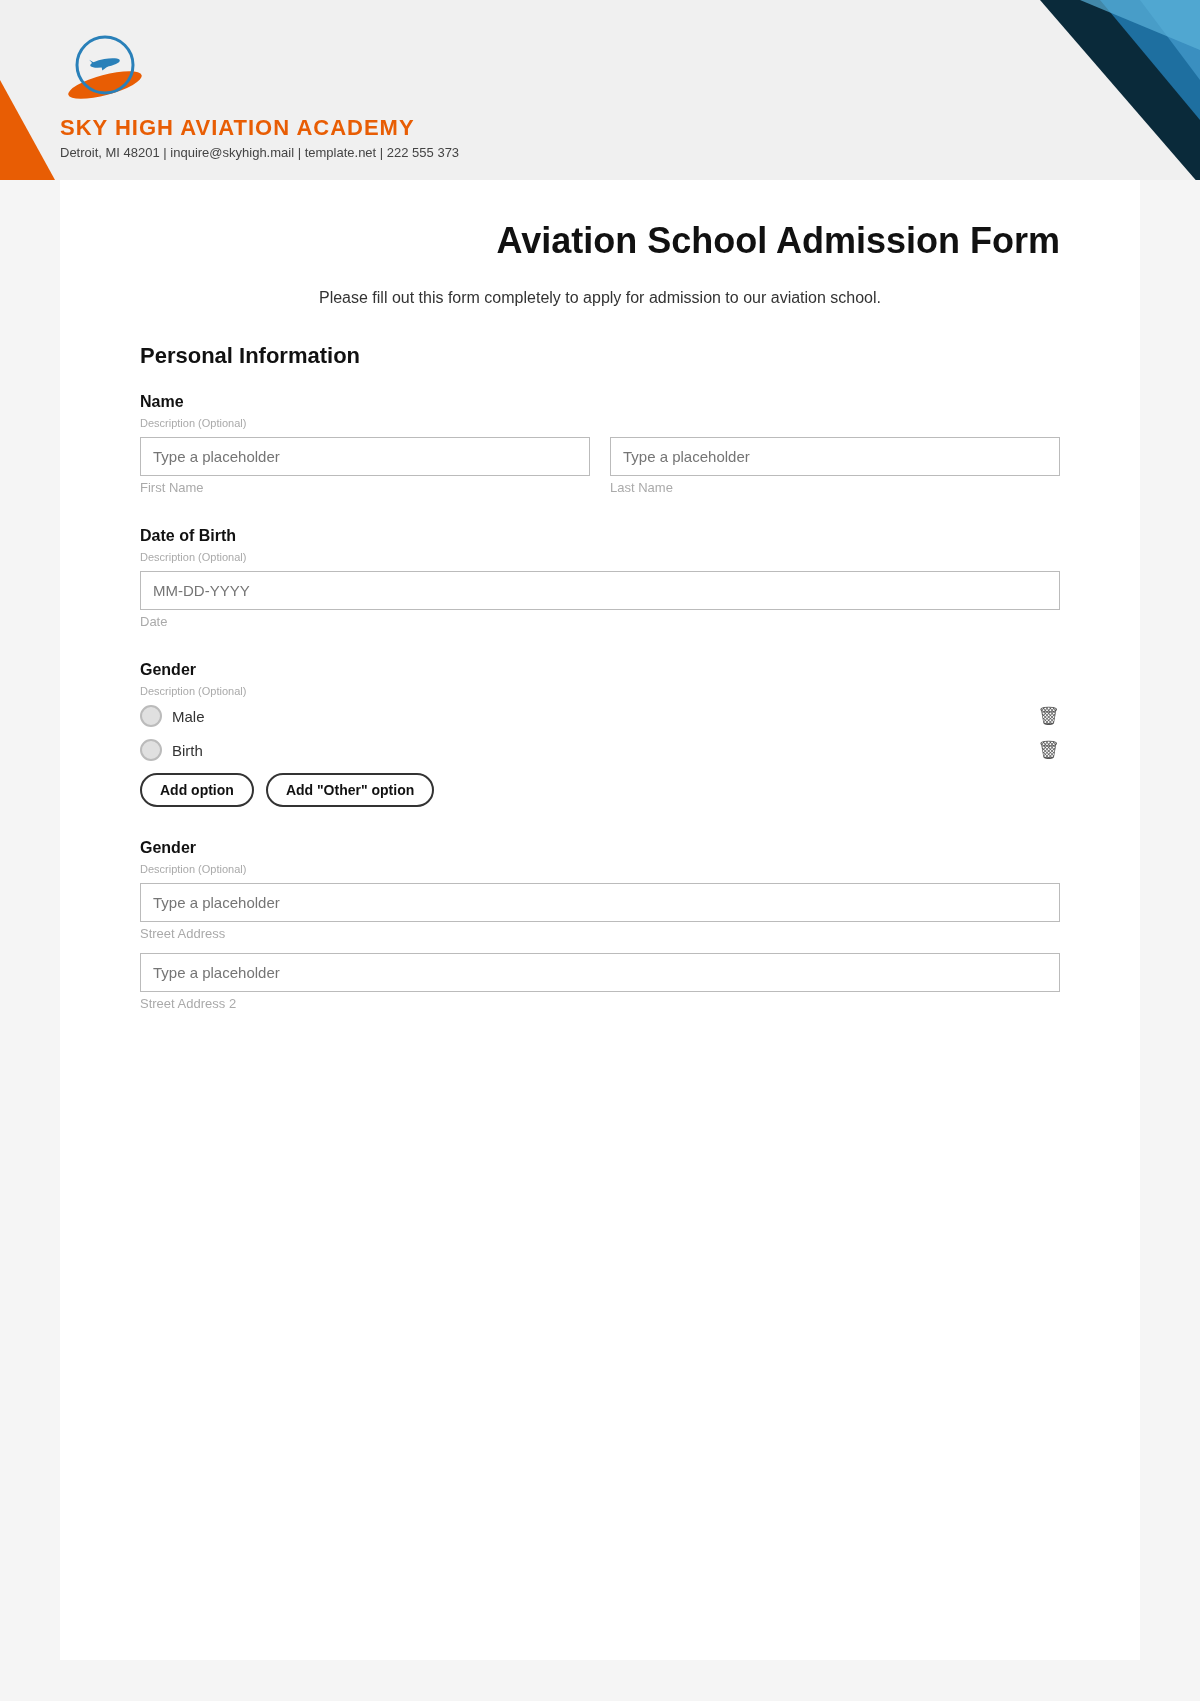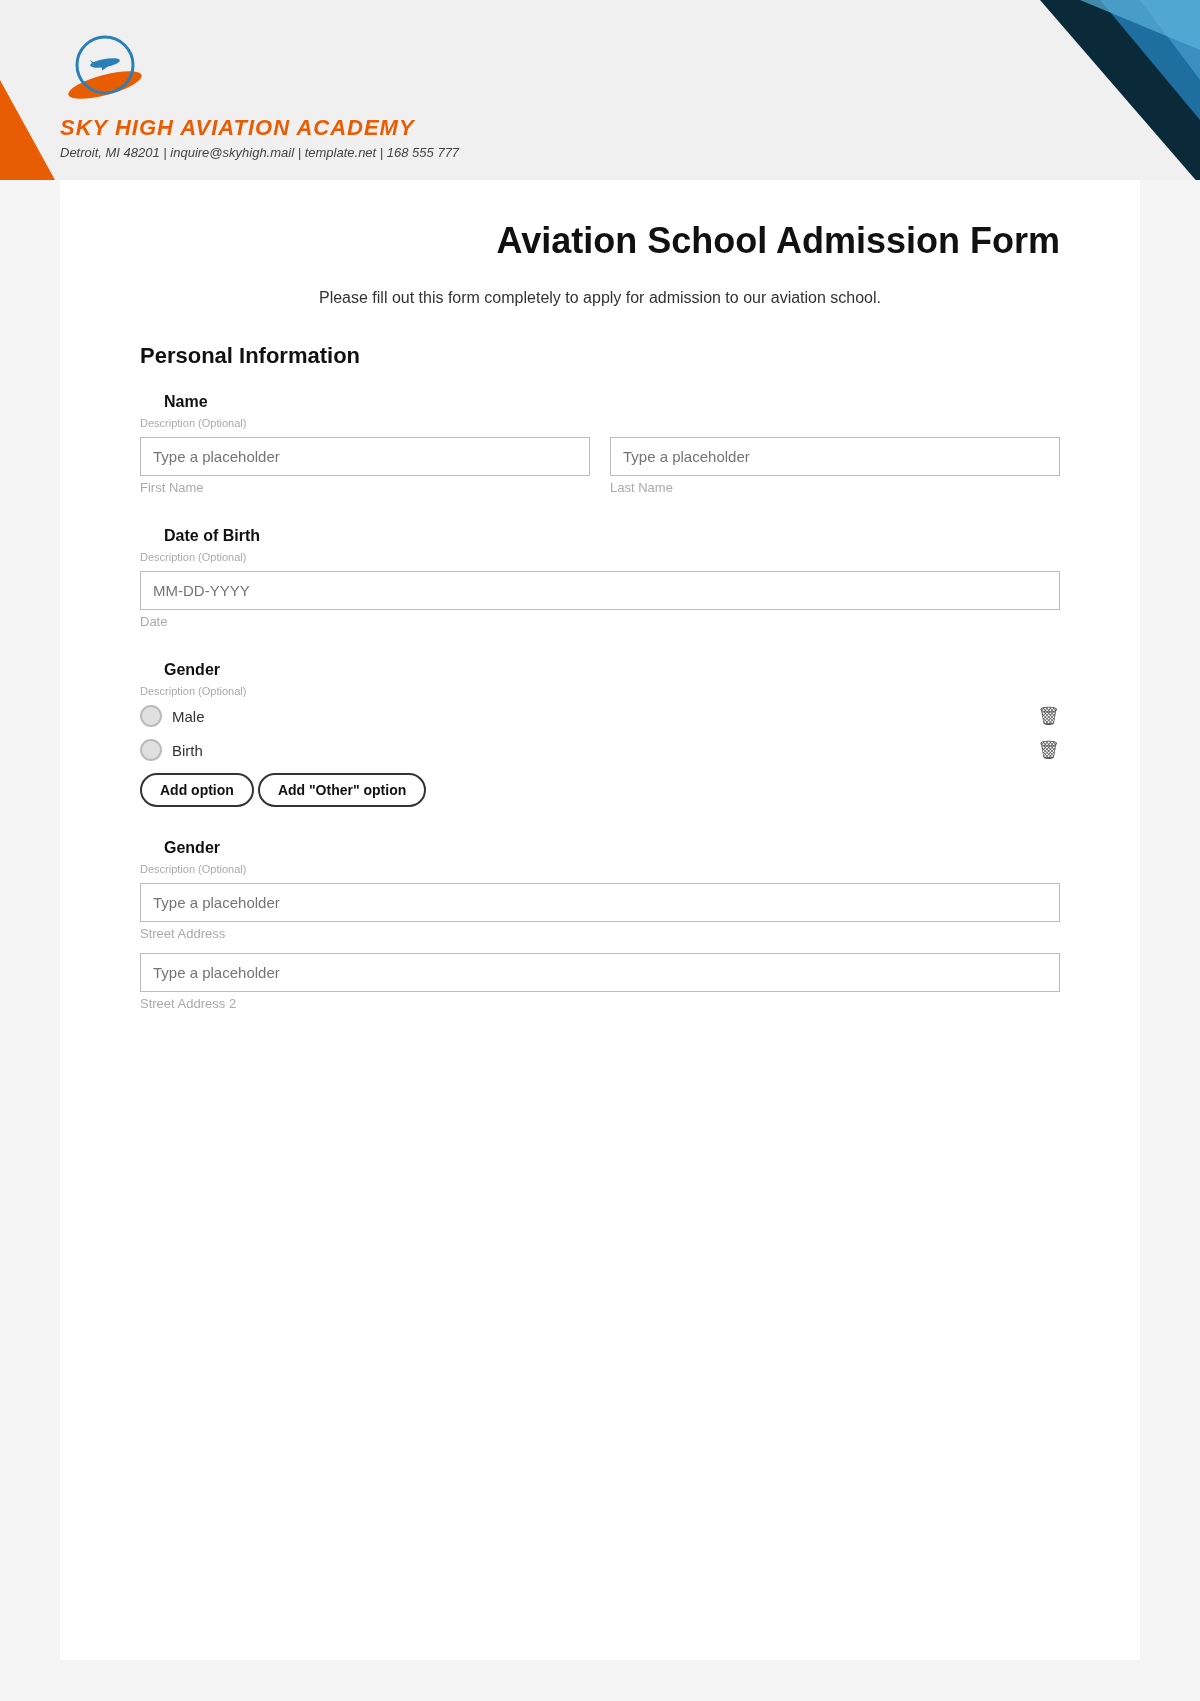--- a/index.html
+++ b/index.html
@@ -10,21 +10,20 @@
       min-height: 1701px;
     }
 
     
     .header {
       background: #f0f0f0;
       position: relative;
       padding: 30px 60px 20px 60px;
       overflow: hidden;
       min-height: 180px;
-      font-style: italic;
     }
 
     .logo-area {
       display: flex;
       flex-direction: column;
       align-items: flex-start;
     }
 
     .logo-img {
       width: 90px;
@@ -80,21 +79,20 @@
 
     .field-group {
       margin-bottom: 32px;
     }
 
     .field-label {
       font-size: 16px;
       font-weight: 800;
       color: #111;
       margin-bottom: 6px;
-      margin-left: 24px;
     }
 
     .field-description {
       font-size: 11px;
       color: #aaa;
       margin-bottom: 8px;
     }
 
     .field-row {
       display: flex;
@@ -149,21 +147,21 @@
 
     .delete-icon {
       margin-left: auto;
       color: #555;
       font-size: 18px;
       cursor: pointer;
     }
 
     .add-buttons {
       display: flex;
-      gap: 4px;
+      gap: 12px;
       margin-top: 8px;
       align-items: flex-end;
     }
 
     .add-btn {
       border: 2px solid #333;
       border-radius: 50px;
       padding: 7px 18px;
       font-size: 14px;
       font-weight: 600;
@@ -208,21 +206,21 @@
       <g transform="translate(45,33) rotate(-10)">
 
         <ellipse cx="0" cy="0" rx="15" ry="4" fill="#2980b9"></ellipse>
 
         <polygon points="-4,-3 8,1 -4,7" fill="#2980b9"></polygon>
 
         <polygon points="-12,-1 -15,-6 -8,0" fill="#2980b9"></polygon>
       </g>
     </svg>
     <div class="brand-name">SKY HIGH AVIATION ACADEMY</div>
-    <div class="brand-contact">Detroit, MI 48201 | inquire@skyhigh.mail | template.net | 168 555 777</div>
+    <div class="brand-contact">Detroit, MI 48201 | inquire@skyhigh.mail | template.net | 222 555 373</div>
   </div>
 </div>
 
 <div class="main-content">
 
   <h1 class="form-title">Aviation School Admission Form</h1>
   <p class="form-subtitle">Please fill out this form completely to apply for admission to our aviation school.</p>
 
   <h2 class="section-title">Personal Information</h2>
 

